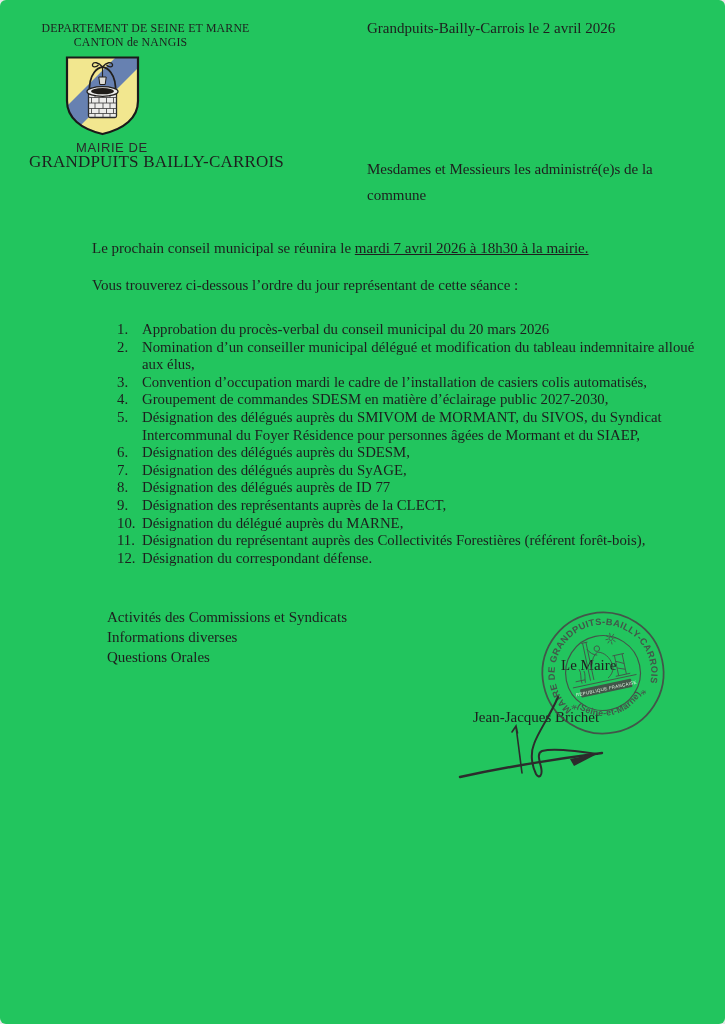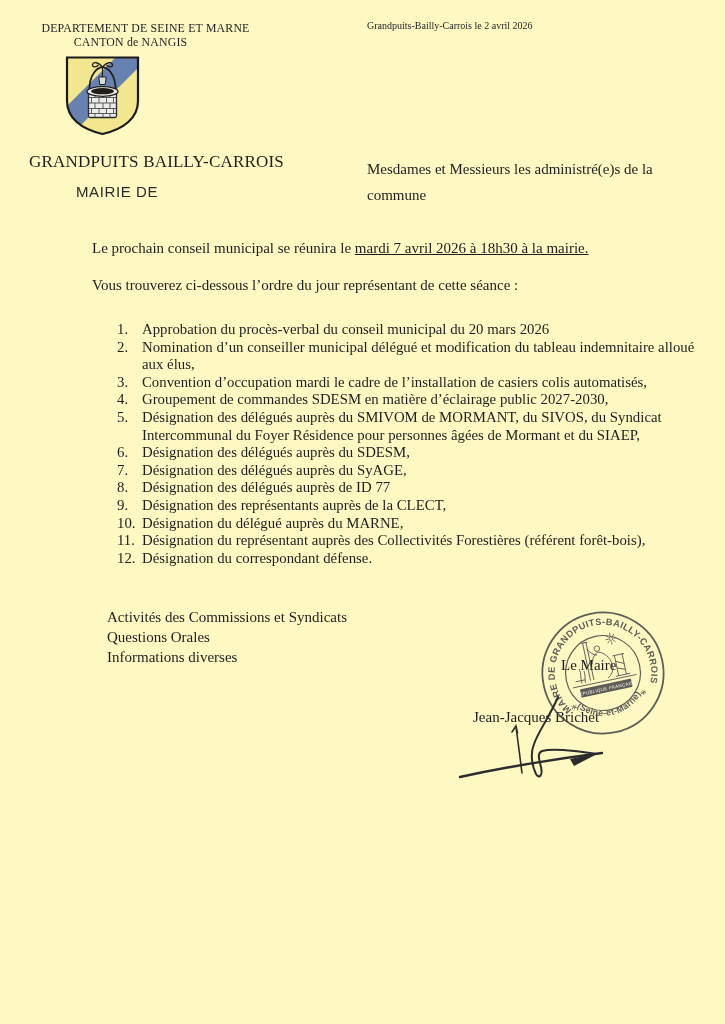--- a/index.html
+++ b/index.html
@@ -1,28 +1,28 @@
 <!DOCTYPE html>
 <html><head>
 <meta charset="utf-8">
 <style>
   html,body{margin:0;padding:0;background:#e8e8e8;}
   .page{
     position:relative;width:725px;height:1024px;margin:0 auto;
-    background:#fef9c3;overflow:hidden;
-    font-family:"Liberation Serif", serif;color:#1e1e1e;
+    background:#22c55e;overflow:hidden;
+    font-family:"Liberation Serif", serif;color:#1e1e1e;border-radius:6px;
   }
   .abs{position:absolute;}
   .hdr-left{left:28px;top:21px;width:235px;text-align:center;
     font-size:11.8px;line-height:14px;letter-spacing:.2px;}
   .canton{margin-right:30px;}
-  .dateline{left:367px;top:20px;font-size:10px;white-space:nowrap;}
+  .dateline{left:367px;top:20px;font-size:15px;white-space:nowrap;}
   .coat{left:63px;top:55px;}
   .mairie{left:76px;top:140px;font-family:"Liberation Sans",sans-serif;
-    font-size:15px;letter-spacing:.6px;color:#2a2a2a;margin-top:43px;}
+    font-size:13px;letter-spacing:.6px;color:#2a2a2a;}
   .commune{left:29px;top:152px;font-size:17px;letter-spacing:.2px;white-space:nowrap;}
   .addressee{left:367px;top:156px;width:290px;font-size:15px;line-height:26px;}
   .intro{left:92px;top:240px;font-size:15px;white-space:nowrap;margin:0;}
   .bu{font-weight:normal;text-decoration:underline;}
   .orderline{left:92px;top:277px;font-size:15px;white-space:nowrap;margin:0;}
   ol.agenda{left:117px;top:321px;width:585px;margin:0;padding:0;list-style:none;}
   ol.agenda li{position:relative;padding-left:25px;font-size:14.8px;line-height:17.6px;}
   ol.agenda .num{position:absolute;left:0;top:0;}
   .closing{left:107px;top:608px;font-size:15px;line-height:19.8px;}
   .role{left:517px;top:657px;font-size:15px;white-space:nowrap;margin-left:44px;}
@@ -109,22 +109,22 @@
     <li><span class="num">7.</span><span class="txt">Désignation des délégués auprès du SyAGE,</span></li>
     <li><span class="num">8.</span><span class="txt">Désignation des délégués auprès de ID 77</span></li>
     <li><span class="num">9.</span><span class="txt">Désignation des représentants auprès de la CLECT,</span></li>
     <li><span class="num">10.</span><span class="txt">Désignation du délégué auprès du MARNE,</span></li>
     <li><span class="num">11.</span><span class="txt">Désignation du représentant auprès des Collectivités Forestières (référent forêt-bois),</span></li>
     <li><span class="num">12.</span><span class="txt">Désignation du correspondant défense.</span></li>
   </ol>
 
   <div class="abs closing">
     <div>Activités des Commissions et Syndicats</div>
+    <div>Informations diverses</div>
     <div>Questions Orales</div>
-    <div>Informations diverses</div>
   </div>
 
   <div class="abs role">Le Maire</div>
   <div class="abs name">Jean-Jacques Brichet</div>
 
   <div class="abs stamp-wrap">
     <svg width="128" height="128" viewBox="0 0 130 130">
       <defs>
         <path id="arcTop" d="M 27.5 96.5 A 49 49 0 1 1 102.5 96.5" fill="none"></path>
         <path id="arcBot" d="M 24 80 A 43.7 43.7 0 0 0 106 80" fill="none"></path>

